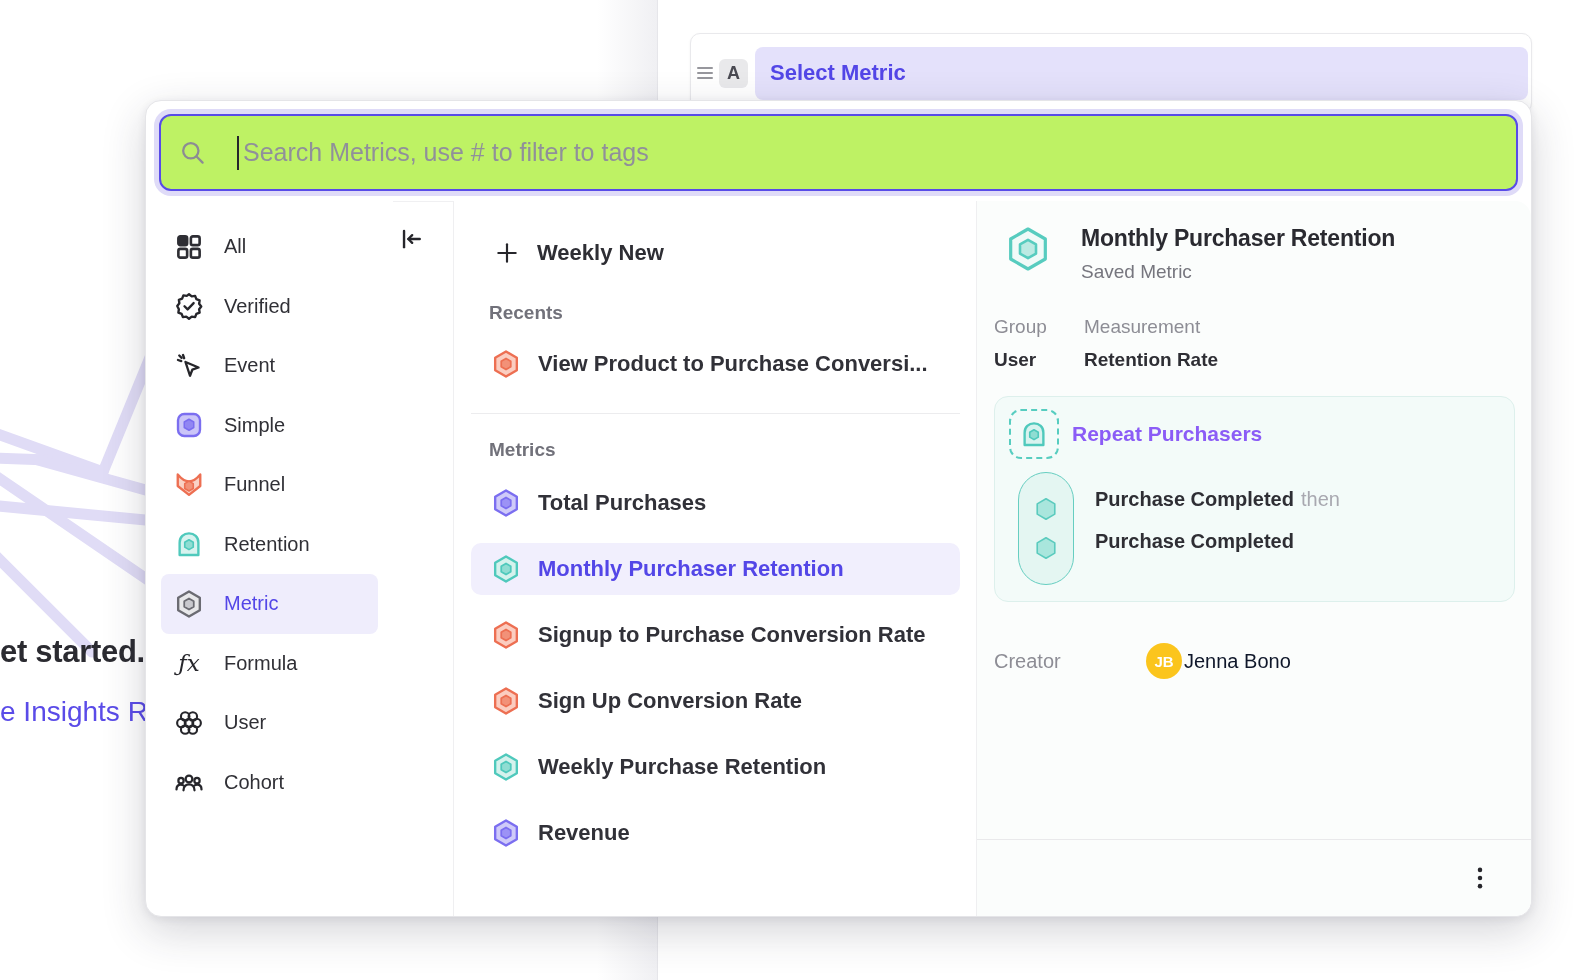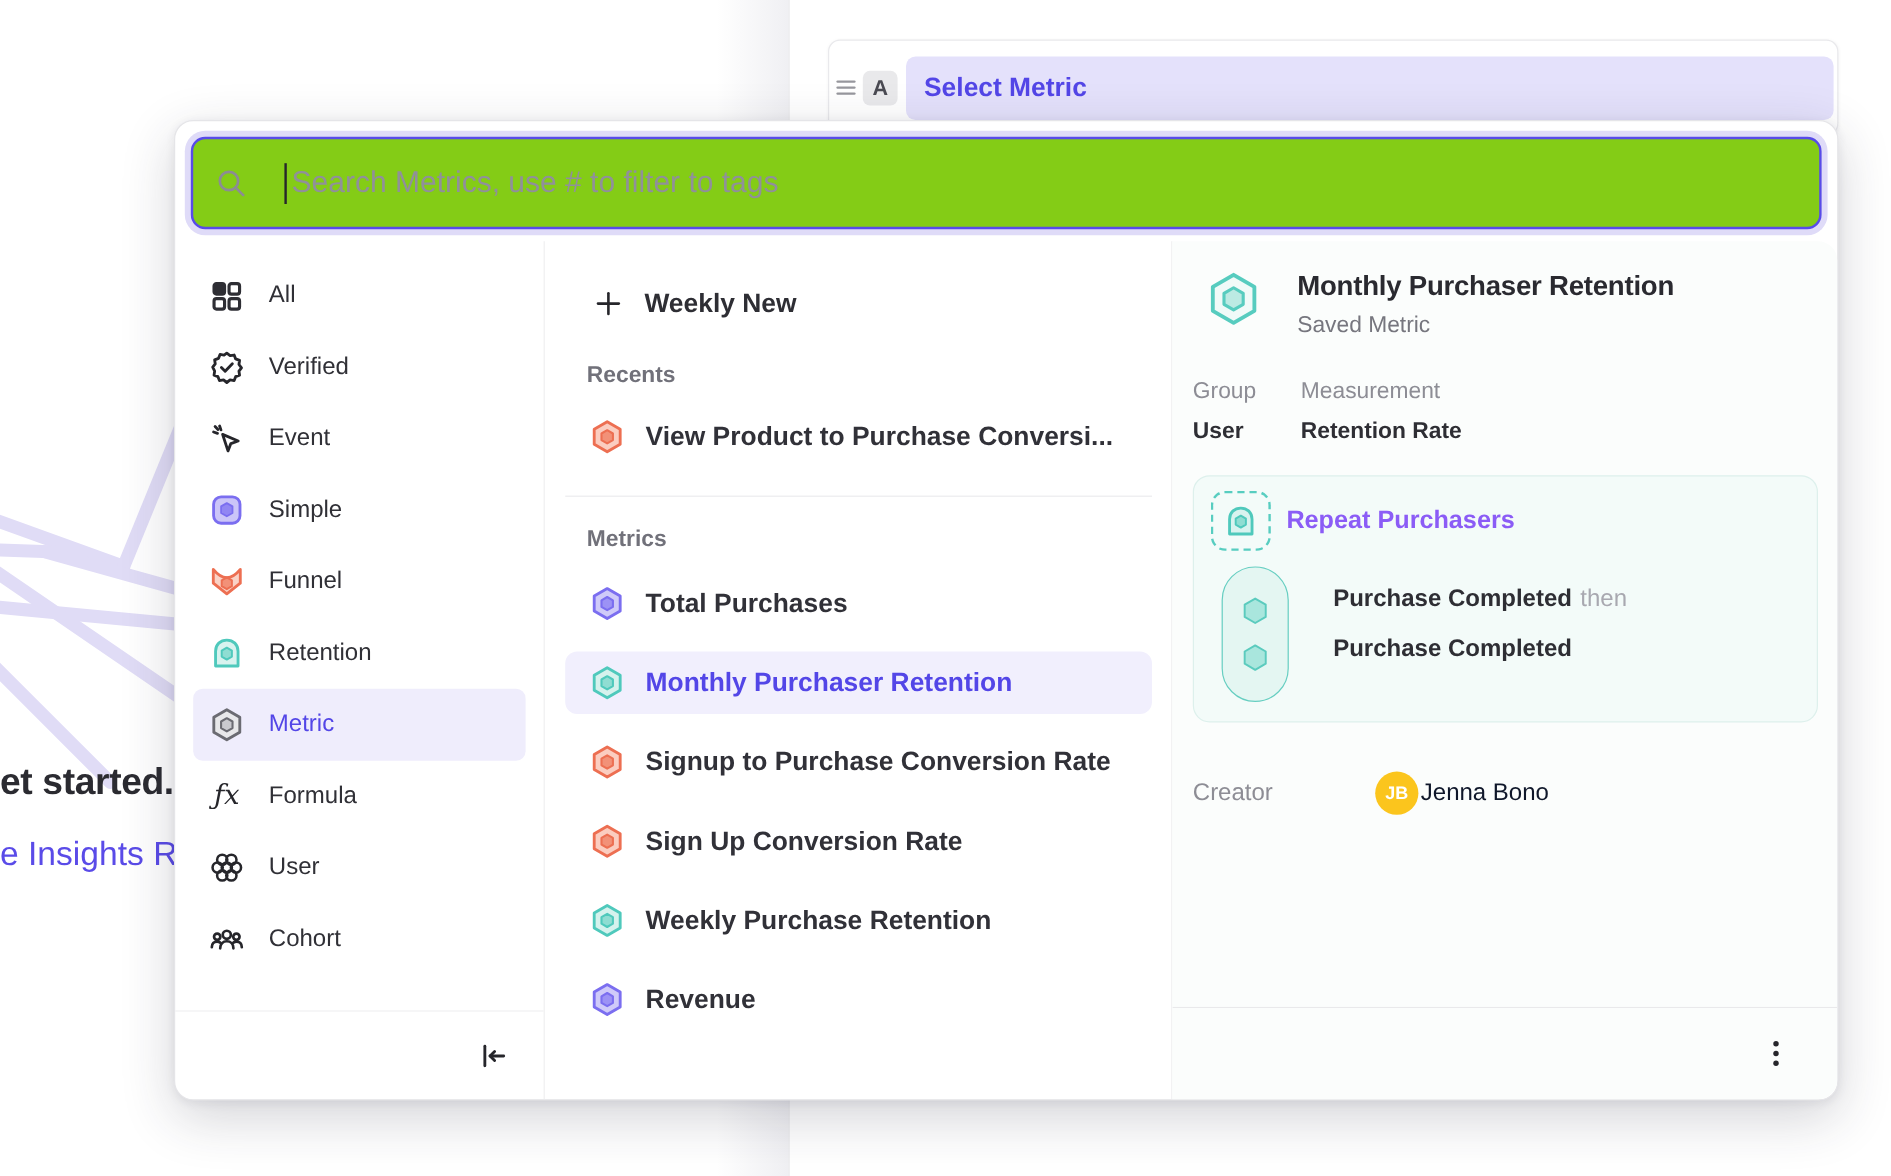--- a/index.html
+++ b/index.html
@@ -28,33 +28,33 @@
   .toolbar-pill { flex:1; height:53px; margin-left:7px; background:var(--accent-pill,#E4E1FB); border-radius:8px;
     display:flex; align-items:center; padding-left:15px; }
   .toolbar-pill span { color:var(--accent,#5346E7); font-size:22px; font-weight:700; }
 
   
   .modal { position:absolute; left:145px; top:100px; width:1387px; height:817px; z-index:2;
     background:#fff; border:1px solid #E5E5E8; border-radius:16px;
     box-shadow:0 14px 44px rgba(40,40,60,.20), 0 2px 8px rgba(40,40,60,.08);
     display:flex; flex-direction:column; }
 
-  .search-wrap { margin:13px 13px 10px; height:77px; background:#84cc16;
+  .search-wrap { margin:13px 13px 10px; height:77px; background:#bef264;
     border:2px solid var(--search-border,#584BE8); border-radius:12px;
     box-shadow:0 0 0 5px #DFDBF8; display:flex; align-items:center; padding:0 18px; }
   .search-wrap svg { width:27px; height:27px; }
   .caret { width:2px; height:34px; background:#26262B; margin-left:31px; }
   .search-input { flex:1; border:none; outline:none; font-family:"Liberation Sans",sans-serif;
     font-size:25px; color:#26262B; padding-left:4px; background:transparent; }
   .search-input::placeholder { color:#90909A; }
 
   .modal-body { flex:1; display:flex; min-height:0; }
 
   
-  .col-sidebar { width:308px; border-right:1px solid #EFEFF1; display:flex; flex-direction:column; }
+  .col-sidebar { width:308px; border-right:1px solid #EFEFF1; display:flex; flex-direction:row; }
   .side-list { flex:1; padding-top:16px; }
   .side-item { height:59.5px; margin:0 15px; border-radius:8px; display:flex; align-items:center; padding-left:13px; cursor:pointer; }
   .side-item .icon30 { width:30px; height:30px; flex:none; }
   .side-item .lbl { margin-left:20px; font-size:20px; font-weight:500; color:#303036; }
   .side-item.selected { background:var(--accent-soft,#EFEDFC); }
   .side-item.selected .lbl { color:var(--accent,#5346E7); font-weight:400; }
   .fx { font-family:"DejaVu Serif", serif; font-style:italic; font-size:23px; color:#26262B; width:30px; text-align:center; }
   .side-footer { height:74px; border-top:1px solid #F0F0F2; display:flex; align-items:center; justify-content:flex-end; padding-right:26px; }
   .collapse-btn { width:34px; height:34px; display:flex; align-items:center; justify-content:center; cursor:pointer; }
 
@@ -81,21 +81,21 @@
   .detail-title { font-size:23px; font-weight:700; color:#2A2A30; letter-spacing:-0.2px; }
   .detail-sub { font-size:19px; color:#76767E; margin-top:9px; }
   .detail-meta { display:flex; margin-top:33px; }
   .meta-col1 { width:90px; }
   .meta-label { font-size:19px; color:#8D8D95; }
   .meta-value { font-size:19px; font-weight:600; color:#2E2E34; margin-top:11px; }
   .def-card { margin-top:25px; background:var(--card-bg,#F3FBF9); border:1px solid var(--card-border,#DDF0EC); border-radius:14px; padding:12px 14px 16px; }
   .def-head { display:flex; align-items:center; gap:13px; }
   .dashed-box { width:50px; height:50px; border:2px dashed #57CDC0; border-radius:12px; display:flex; align-items:center; justify-content:center; flex:none; }
   .def-title { font-size:21px; font-weight:700; color:#8b5cf6; }
-  .def-body { display:flex; margin-top:13px;gap:16px; }
+  .def-body { display:flex; margin-top:13px; }
   .capsule { width:56px; height:113px; margin-left:9px; background:#E4F6F2; border:1.5px solid #66CEC1; border-radius:28px;
     display:flex; flex-direction:column; align-items:center; justify-content:center; gap:13px; flex:none; }
   .capsule svg { width:26px; height:26px; }
   .def-steps { margin-left:21px; padding-top:16px; display:flex; flex-direction:column; gap:19px; }
   .step-line { font-size:20px; font-weight:600; color:#2E2E34; }
   .step-line .then { margin-left:7px; font-weight:400; color:#A8A8B0; }
   .creator-row { display:flex; align-items:center; margin-top:41px; }
   .creator-label { width:152px; font-size:20px; color:#8D8D95; }
   .avatar { width:36px; height:36px; border-radius:50%; background:var(--avatar-yellow,#FBC51D); color:#fff;
     font-size:15px; font-weight:700; display:flex; align-items:center; justify-content:center; flex:none; }

